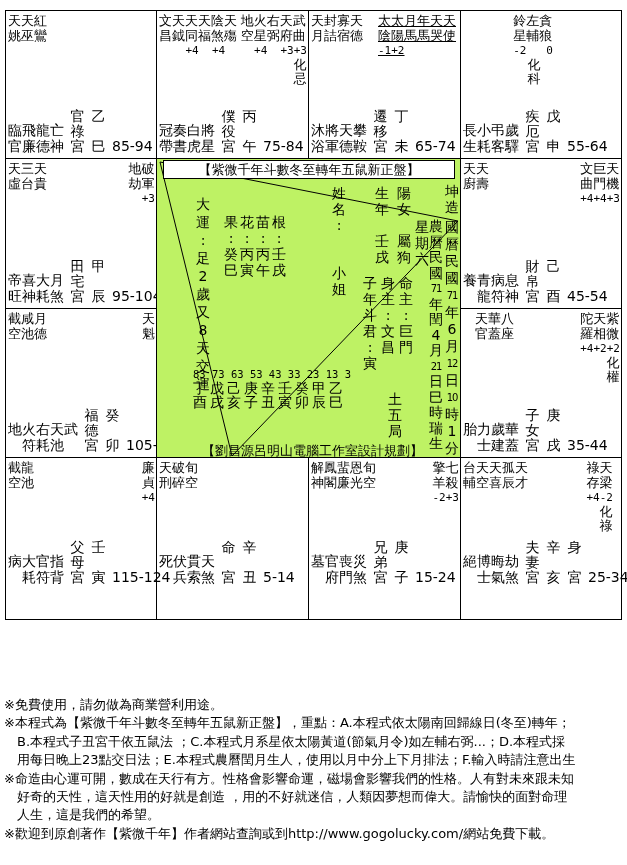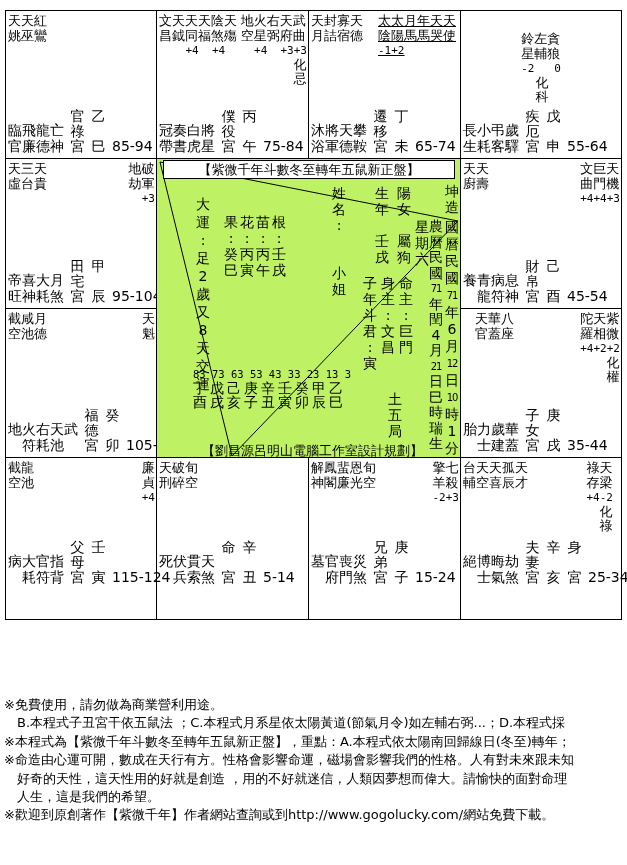--- a/index.html
+++ b/index.html
@@ -97,21 +97,21 @@
         <div class="vcol3">遷
 移
 宮</div>
         <div class="vcol3">丁
 
 未</div>
         <div class="ages">65-74</div>
       </div>
     </div>
     <div class="cell c4 r1" style="grid-area: 1 / 4;">
-      <div class="stargroup" style="right: 60px; margin-top: 18px;">
+      <div class="stargroup" style="right: 68px;">
         <div class="sline">鈴左貪</div>
         <div class="sline">星輔狼</div>
         <div class="values">-2   0</div>
         <div class="hua" style="margin-left: auto; margin-right: 12px;">化
 科</div>
       </div>
       <div class="bottom">
         <div class="cycle">長小弔歲
 生耗客驛</div>
         <div class="vcol3">疾
@@ -439,19 +439,20 @@
       <div id="daxian">
         <div id="dx-num">83 73 63 53 43 33 23 13 3</div>
         <div id="dx-stems">丁戊己庚辛壬癸甲乙</div>
         <div id="dx-branches">酉戌亥子丑寅卯辰巳</div>
       </div>
       <div id="credit">【劉昌源呂明山電腦工作室設計規劃】</div>
     </div>
   </div>
 <div id="footer">
     <div>※免費使用，請勿做為商業營利用途。</div>
+    <div>※本程式為【紫微千年斗數冬至轉年五鼠新正盤】，重點：A.本程式依太陽南回歸線日(冬至)轉年；</div>
     <div>　B.本程式子丑宮干依五鼠法 ；C.本程式月系星依太陽黃道(節氣月令)如左輔右弼...；D.本程式採</div>
-    <div>※本程式為【紫微千年斗數冬至轉年五鼠新正盤】，重點：A.本程式依太陽南回歸線日(冬至)轉年；</div>
+    <div>　用每日晚上23點交日法；E.本程式農曆閏月生人，使用以月中分上下月排法；F.輸入時請注意出生</div>
     <div>※命造由心運可開，數成在天行有方。性格會影響命運，磁場會影響我們的性格。人有對未來跟未知</div>
     <div>　好奇的天性，這天性用的好就是創造 ，用的不好就迷信，人類因夢想而偉大。請愉快的面對命理</div>
     <div>　人生，這是我們的希望。</div>
     <div>※歡迎到原創著作【紫微千年】作者網站查詢或到http://www.gogolucky.com/網站免費下載。</div>
   </div>
 
 </body></html>

